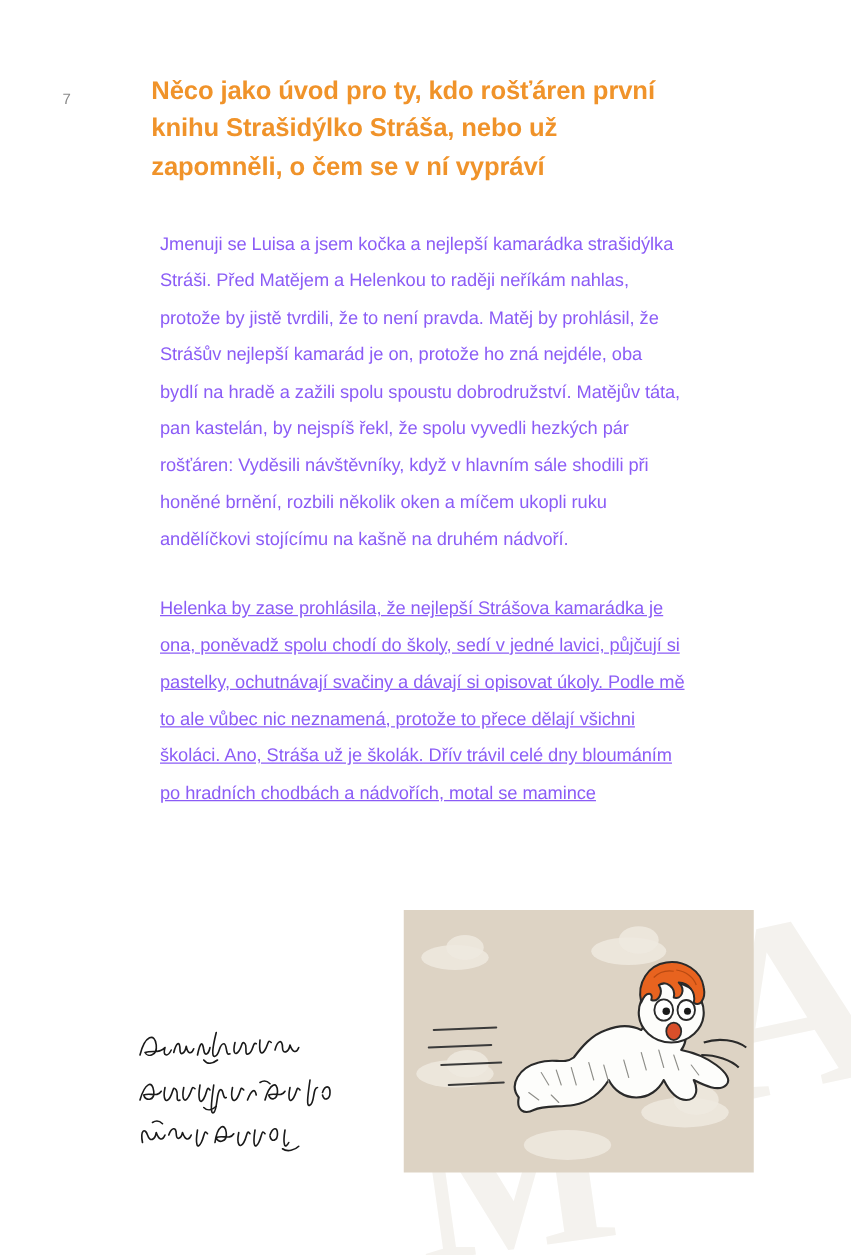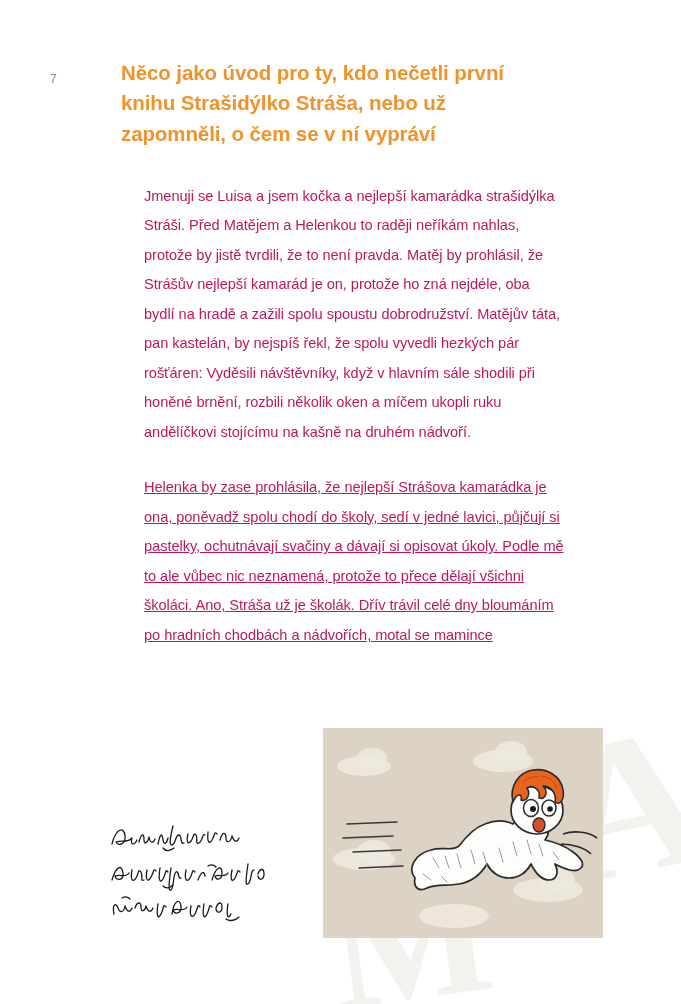--- a/index.html
+++ b/index.html
@@ -41,24 +41,24 @@
     color: #f0932a;
     font-size: 20.5px;
     font-weight: bold;
     line-height: 1.48;
     letter-spacing: -0.1px;
   }
 
   
   .body-text {
     position: absolute;
-    left: 144px;
+    left: 128px;
     top: 182px;
     width: 420px;
-    color: #be185d;
+    color: #8b5cf6;
     font-size: 14.6px;
     line-height: 2.02;
     letter-spacing: -0.05px;
   }
   .body-text p {
     margin: 0 0 26px 0;
   }
   .body-text p:last-child {
     margin-bottom: 0;
     text-decoration: underline;
@@ -103,21 +103,21 @@
   .wm1 { left: 560px; top: 690px; transform: rotate(-12deg); }
   .wm2 { left: 330px; top: 845px; font-size: 170px; transform: rotate(-8deg); }
 </style>
 </head>
 <body>
 
 <div class="page">
 
   <div class="page-number">7</div>
 
-  <div class="chapter-heading">Něco jako úvod pro ty, kdo nečetli první knihu Strašidýlko Stráša, nebo už zapomněli, o čem se v ní vypráví</div>
+  <div class="chapter-heading">Něco jako úvod pro ty, kdo rošťáren první knihu Strašidýlko Stráša, nebo už zapomněli, o čem se v ní vypráví</div>
 
   <div class="body-text">
     <p>Jmenuji se Luisa a jsem kočka a nejlepší kamarádka strašidýlka Stráši. Před Matějem a Helenkou to raději neříkám nahlas, protože by jistě tvrdili, že to není pravda. Matěj by prohlásil, že Strášův nejlepší kamarád je on, protože ho zná nejdéle, oba bydlí na hradě a zažili spolu spoustu dobrodružství. Matějův táta, pan kastelán, by nejspíš řekl, že spolu vyvedli hezkých pár rošťáren: Vyděsili návštěvníky, když v hlavním sále shodili při honěné brnění, rozbili několik oken a míčem ukopli ruku andělíčkovi stojícímu na kašně na druhém nádvoří.</p>
     <p>Helenka by zase prohlásila, že nejlepší Strášova kamarádka je ona, poněvadž spolu chodí do školy, sedí v jedné lavici, půjčují si pastelky, ochutnávají svačiny a dávají si opisovat úkoly. Podle mě to ale vůbec nic neznamená, protože to přece dělají všichni školáci. Ano, Stráša už je školák. Dřív trávil celé dny bloumáním po hradních chodbách a nádvořích, motal se mamince</p>
   </div>
 
   <div class="watermark wm1">A</div>
   <div class="watermark wm2">M</div>
 
   <div class="handwriting">

